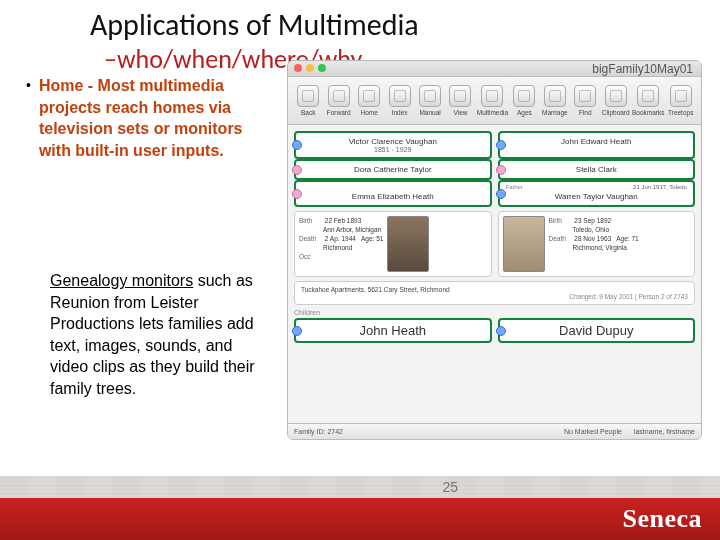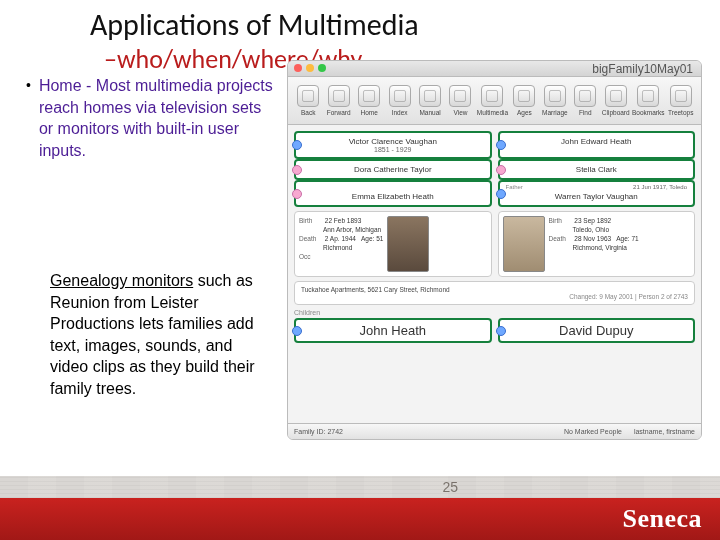--- a/index.html
+++ b/index.html
@@ -3,21 +3,21 @@
 <meta charset="utf-8">
 <style>
   * { box-sizing: border-box; margin: 0; padding: 0; }
   html, body { width: 720px; height: 540px; font-family: Verdana, Geneva, sans-serif; background: #fff; overflow: hidden; }
   .slide { width: 580px; height: 540px; position: relative; }
   .title { position: absolute; left: 90px; top: 6px; font-size: 30px; font-weight: 400; color: #111; font-family: Calibri, Arial, sans-serif; }
   .subtitle { position: absolute; left: 104px; top: 43px; font-size: 26px; font-weight: 400; color: #b91c1c; font-family: Calibri, Arial, sans-serif; }
 
   .bullet-row { position: absolute; left: 26px; top: 75px; width: 250px; display: flex; }
   .bullet-dot { font-size: 14px; margin-right: 8px; margin-top: 2px; }
-  .bullet-text { font-size: 16px; font-weight: 400; line-height: 1.35; color: #4c1d95; }
+  .bullet-text { font-size: 16px; font-weight: 700; line-height: 1.35; color: #c2410c; }
 
   .para2 { position: absolute; left: 50px; top: 270px; width: 220px; font-size: 16px; line-height: 1.35; color: #000; }
   .para2 .ul { text-decoration: underline; }
 
   .screenshot { position: absolute; left: 287px; top: 60px; width: 415px; height: 380px; border: 1px solid #bbb; background: #f3f3f3; border-radius: 6px; overflow: hidden; font-family: "Lucida Grande", Arial, sans-serif; }
   .ss-titlebar { height: 16px; background: linear-gradient(#e8e8e8,#d4d4d4); border-bottom: 1px solid #bbb; position: relative; }
   .ss-lights { position: absolute; left: 6px; top: 3px; display: flex; gap: 4px; }
   .ss-lights span { width: 8px; height: 8px; border-radius: 50%; display: inline-block; }
   .l-red { background: #fc605c; } .l-yel { background: #fdbc40; } .l-grn { background: #34c749; }
   .ss-doc { position: absolute; right: 8px; top: 1px; font-size: 12px; color: #555; }

